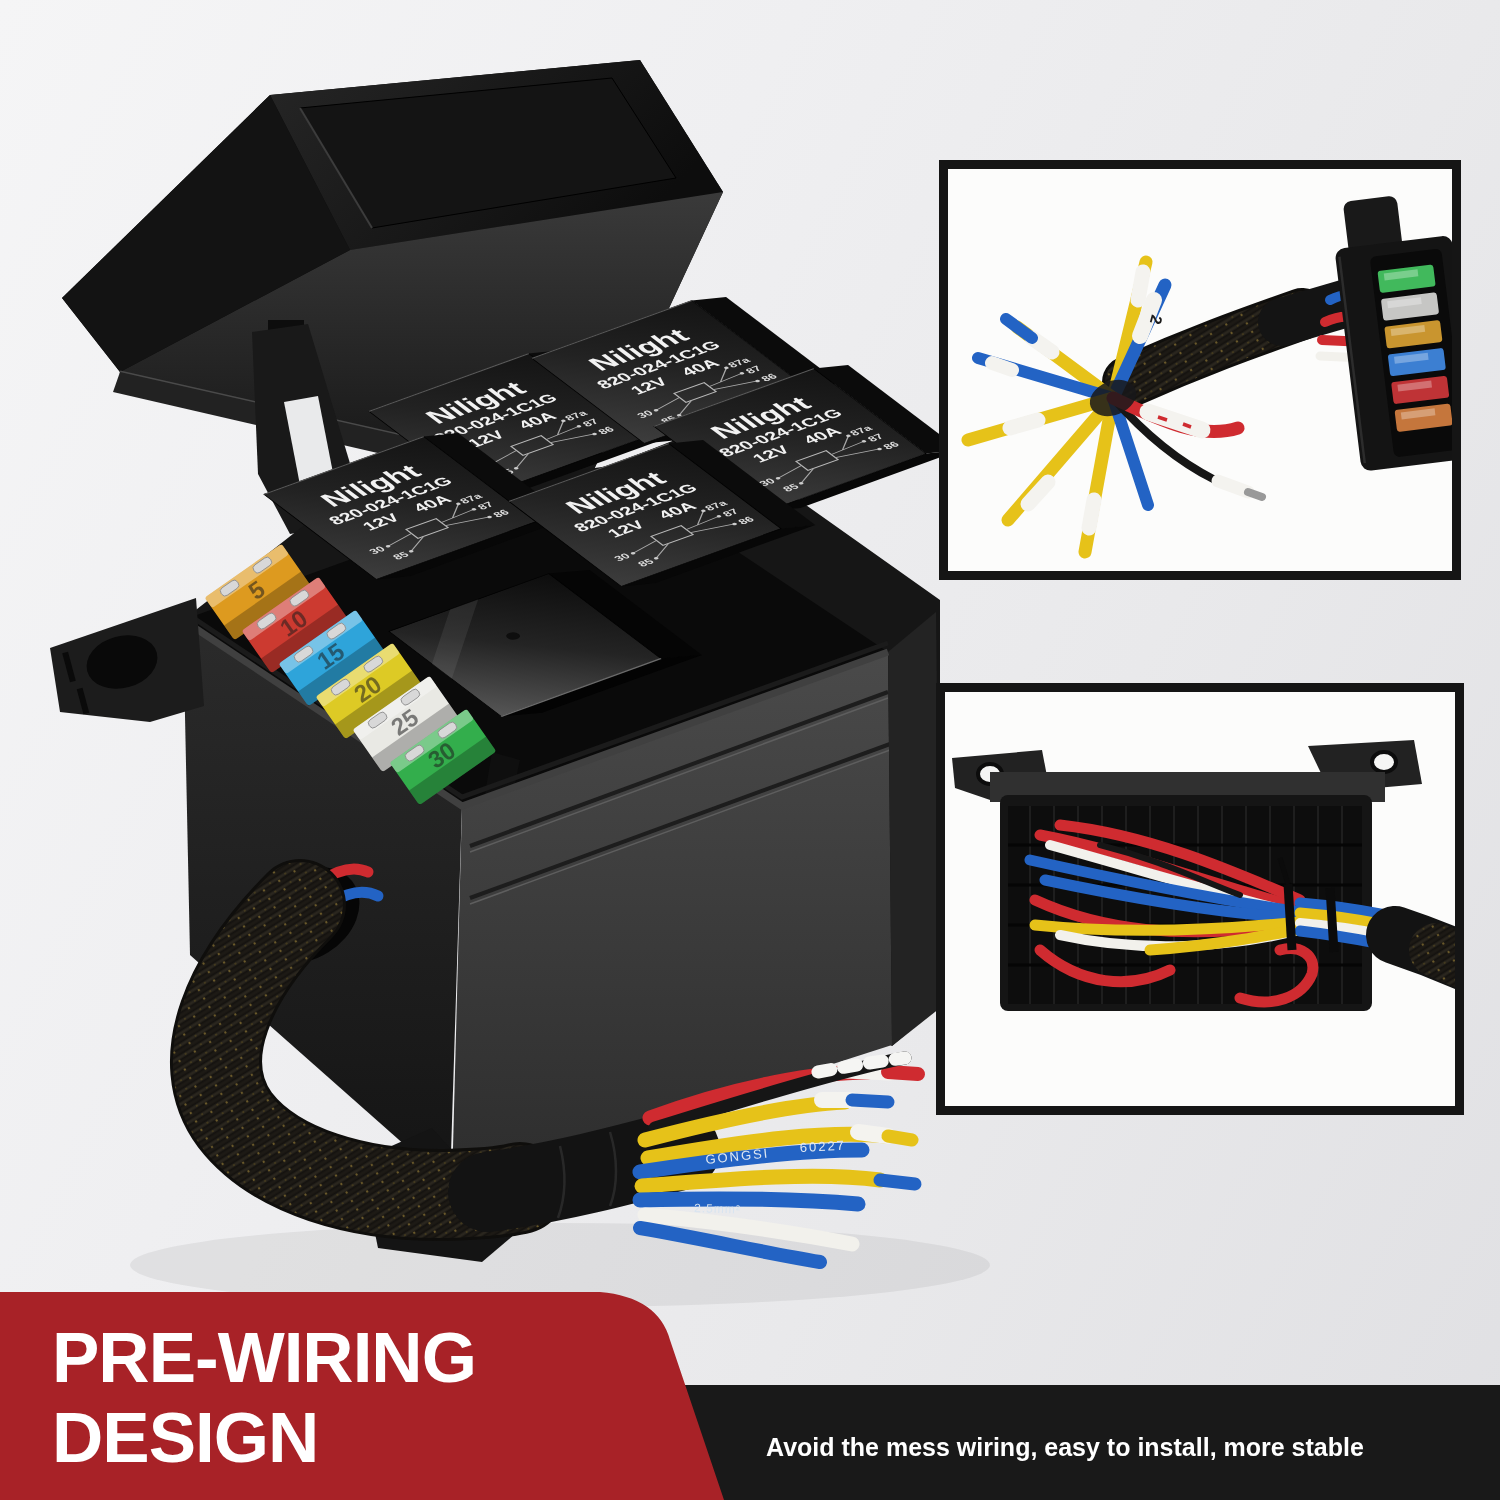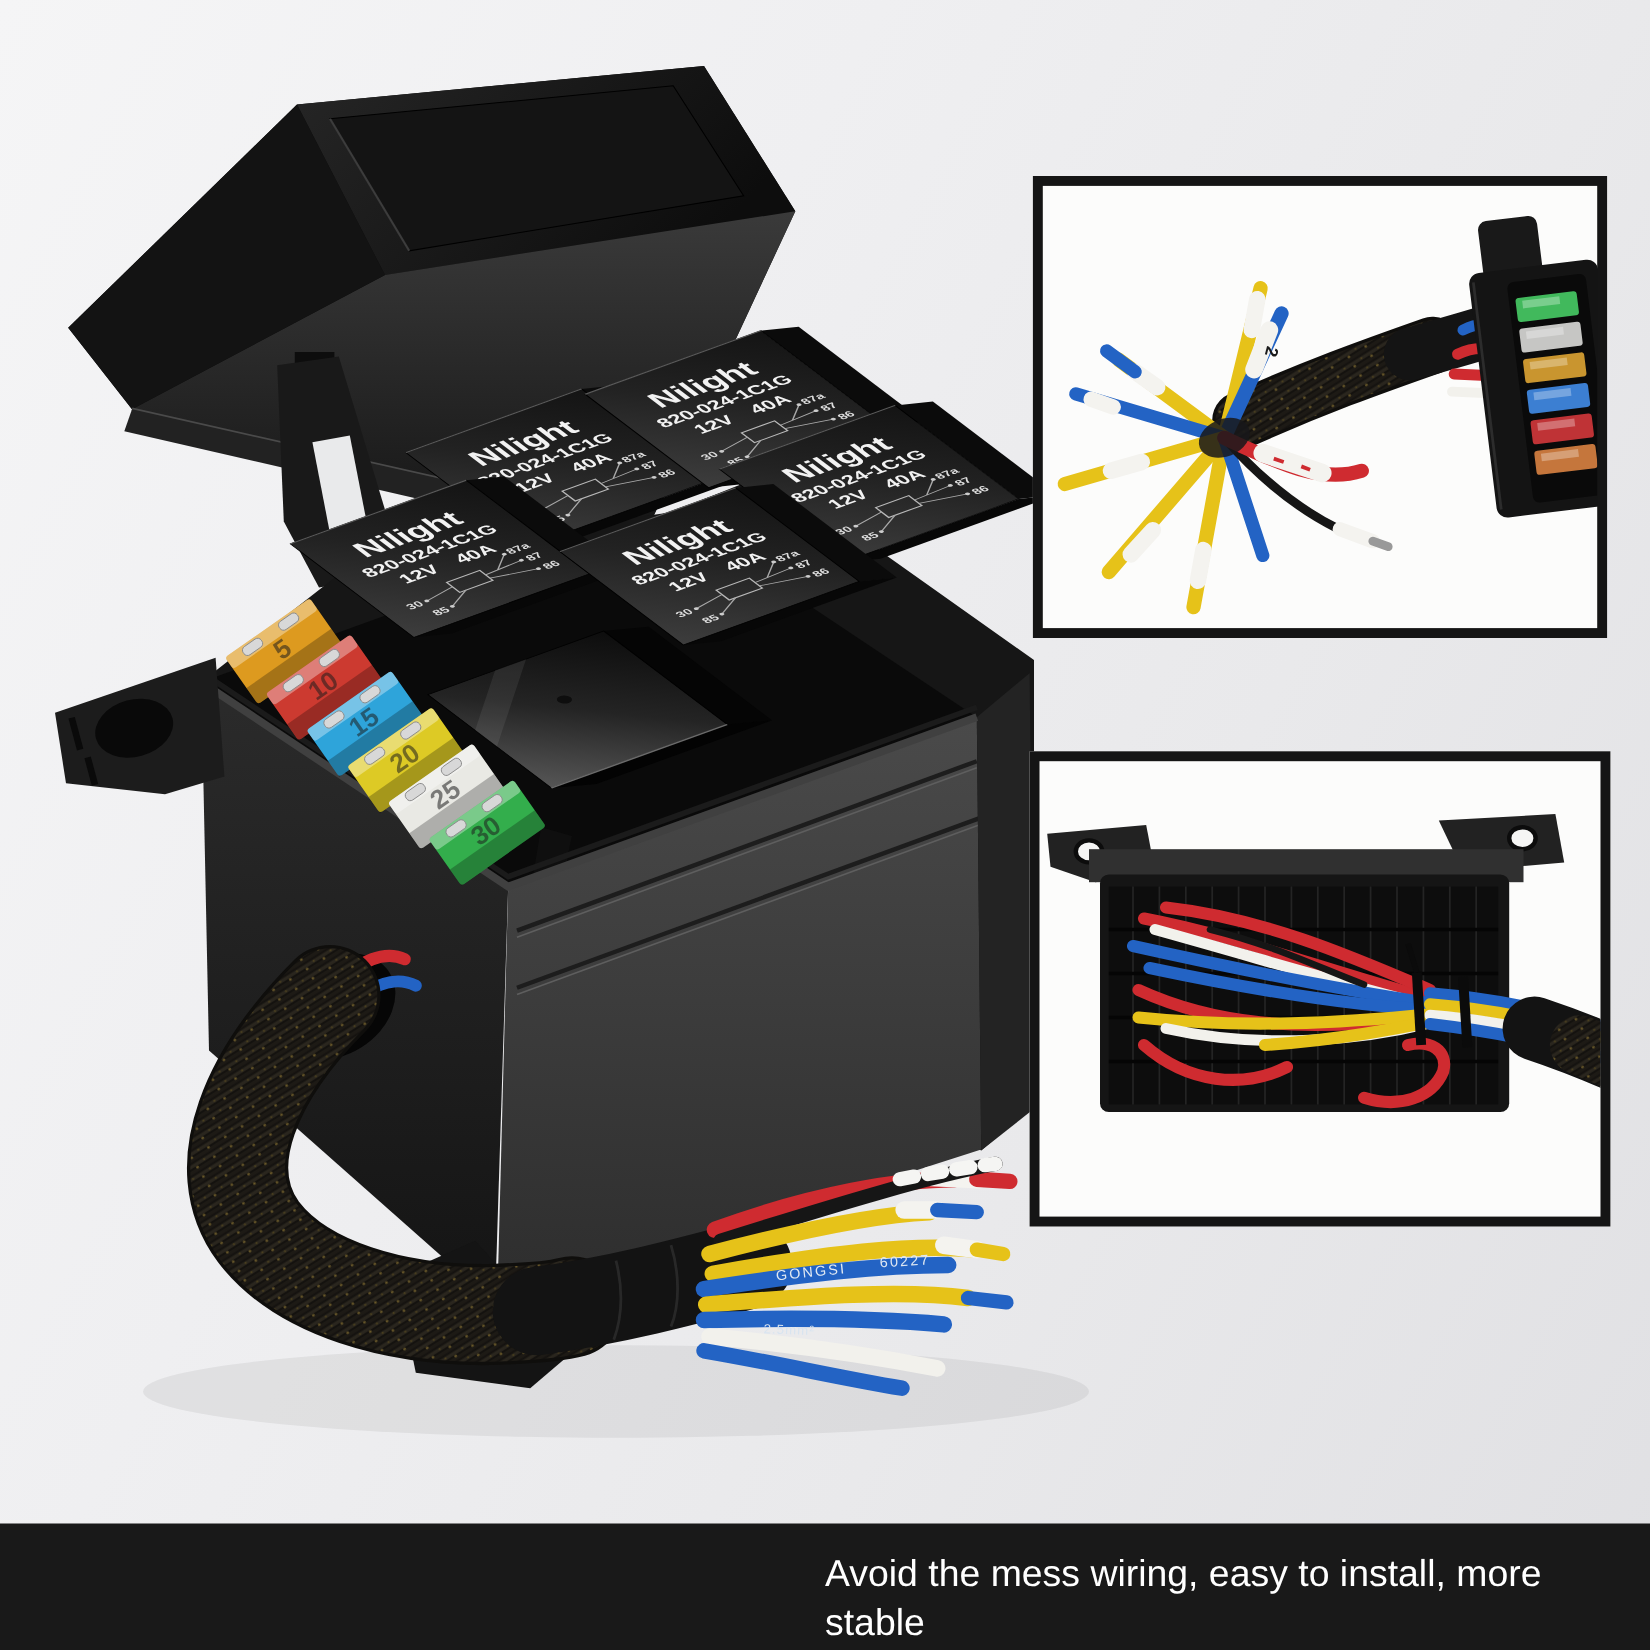--- a/index.html
+++ b/index.html
@@ -1,20 +1,20 @@
 <!DOCTYPE html>
 <html><head>
 <meta charset="utf-8">
 <style>
   html,body{margin:0;padding:0;background:#d8d8da;font-family:"Liberation Sans",sans-serif;}
   .page{position:relative;width:1500px;height:1500px;overflow:hidden;
         background:linear-gradient(118deg,#f5f5f6 0%,#efeff1 35%,#e9e9eb 65%,#e0e0e3 100%);}
   .scene{position:absolute;left:0;top:0;z-index:1;}
   .banner-dark{position:absolute;left:0;top:1385px;width:1500px;height:115px;background:#191919;z-index:2;}
-  .banner-dark .caption{margin:0;padding:24px 0 0 750px;color:#ffffff;font-size:34px;line-height:44px;font-weight:400;}
+  .banner-dark .caption{margin:16px;padding:24px 0 0 750px;color:#ffffff;font-size:25px;line-height:44px;font-weight:700;}
   .banner-red{position:absolute;left:0;top:1292px;width:724px;height:208px;background:#a82227;z-index:3;
       clip-path:path('M0 0 L600 0 Q658 5 670 48 L724 208 L0 208 Z');}
   .banner-red .title{margin:0;padding:26px 0 0 52px;color:#ffffff;font-weight:bold;
       font-size:71px;line-height:80px;letter-spacing:-1px;}
   svg text{font-family:"Liberation Sans",sans-serif;}
   .relayTxt{fill:#f2f2f2;font-weight:bold;}
   .pinTxt{fill:#dcdcdc;font-size:12px;font-weight:bold;}
   .wR{stroke:#cf2b30}.wY{stroke:#e6c219}.wB{stroke:#2363c4}.wW{stroke:#f2f1ec}.wK{stroke:#161616}
   .wire{fill:none;stroke-linecap:round;}
   .sleeve{fill:none;stroke:#f4f3ef;stroke-linecap:round;}
@@ -353,14 +353,18 @@
       </g>
     </g>
     <rect x="940.5" y="687.5" width="519" height="423" fill="none" stroke="#151515" stroke-width="9"></rect>
   </g>
 </svg>
 
 <div class="banner-dark">
   <p class="caption"><span>Avoid the mess wiring, easy to install, more stable</span><br>
   </p>
 </div>
-
+<div class="banner-red">
+  <h1 class="title"><span>PRE-WIRING</span><br>
+  <span>DESIGN</span></h1>
 </div>
 
+</div>
+
 </body></html>

